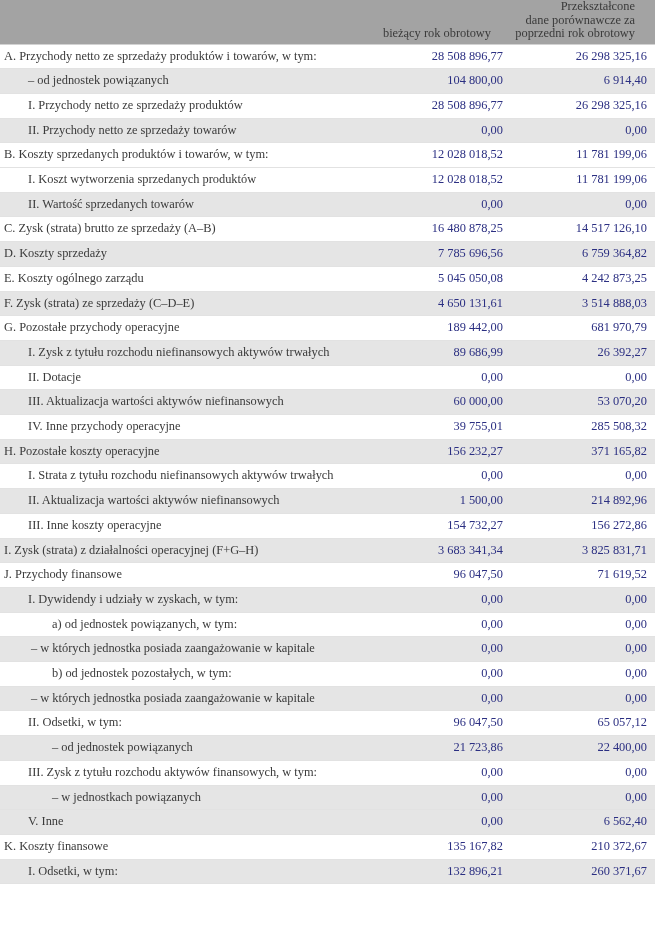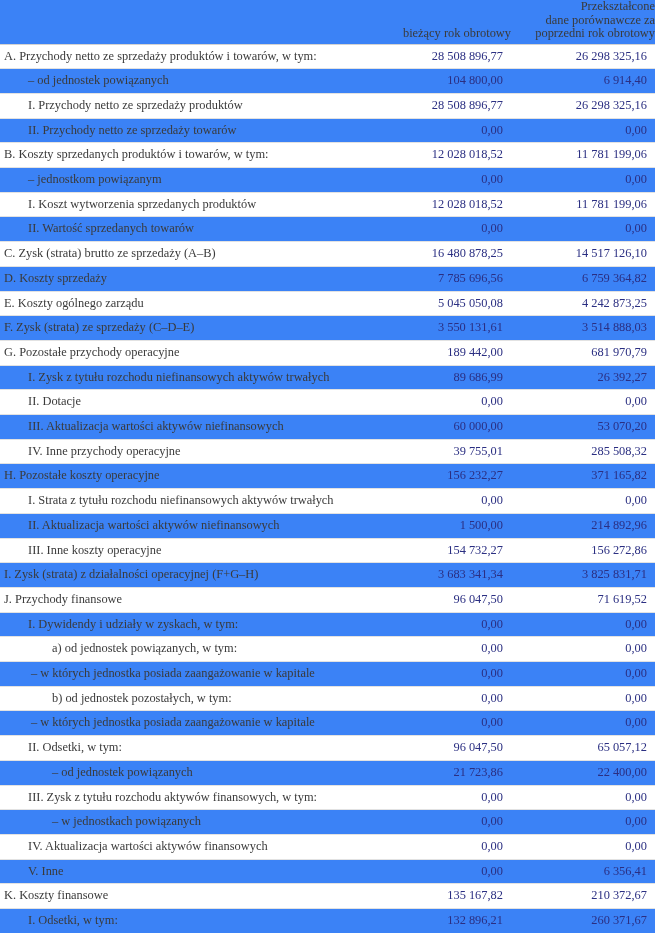--- a/index.html
+++ b/index.html
@@ -23,44 +23,44 @@
   }
 
   
   col.c-label { width: 379px; }
   col.c-cur   { width: 132px; }
   col.c-prev  { width: 144px; }
 
   
   thead th {
     vertical-align: bottom;
-    padding: 0 0 3px 0;
+    padding: 0 20px 3px 0;
     font-weight: normal;
     font-size: 12.4px;
     color: #3a3a3a;
     line-height: 13.5px;
-    background: #3b82f6;
+    background: #a3a3a3;
     border-bottom: 1px solid #d2d2d2;
     height: 36px;
     box-sizing: border-box;
   }
   thead th.h-label {
     padding-left: 4px;
     text-align: left;
   }
   thead th.h-num {
     text-align: right;
     white-space: pre-line;
   }
 
   
   tbody tr {
     height: 23.7px;
   }
-  tbody tr.stripe  { background: #3b82f6; }
+  tbody tr.stripe  { background: #e5e5e5; }
   tbody tr.plain   { background: #ffffff; padding-left: 12px; }
 
   tbody td {
     border-bottom: 1px solid #e2e2e2;
     padding: 0;
     height: 23.7px;
     line-height: 23.7px;
     box-sizing: border-box;
     overflow: hidden;
     white-space: nowrap;
@@ -120,25 +120,20 @@
       <tr class="stripe">
         <td class="label lvl1">II. Przychody netto ze sprzedaży towarów</td>
         <td class="num">0,00</td>
         <td class="num">0,00</td>
       </tr>
       <tr class="plain">
         <td class="label lvl0">B. Koszty sprzedanych produktów i towarów, w tym:</td>
         <td class="num">12 028 018,52</td>
         <td class="num">11 781 199,06</td>
       </tr>
-      <tr class="stripe">
-        <td class="label lvl1">– jednostkom powiązanym</td>
-        <td class="num">0,00</td>
-        <td class="num">0,00</td>
-      </tr>
       <tr class="plain">
         <td class="label lvl1">I. Koszt wytworzenia sprzedanych produktów</td>
         <td class="num">12 028 018,52</td>
         <td class="num">11 781 199,06</td>
       </tr>
       <tr class="stripe">
         <td class="label lvl1">II. Wartość sprzedanych towarów</td>
         <td class="num">0,00</td>
         <td class="num">0,00</td>
       </tr>
@@ -152,21 +147,21 @@
         <td class="num">7 785 696,56</td>
         <td class="num">6 759 364,82</td>
       </tr>
       <tr class="plain">
         <td class="label lvl0">E. Koszty ogólnego zarządu</td>
         <td class="num">5 045 050,08</td>
         <td class="num">4 242 873,25</td>
       </tr>
       <tr class="stripe">
         <td class="label lvl0">F. Zysk (strata) ze sprzedaży (C–D–E)</td>
-        <td class="num">3 550 131,61</td>
+        <td class="num">4 650 131,61</td>
         <td class="num">3 514 888,03</td>
       </tr>
       <tr class="plain">
         <td class="label lvl0">G. Pozostałe przychody operacyjne</td>
         <td class="num">189 442,00</td>
         <td class="num">681 970,79</td>
       </tr>
       <tr class="stripe">
         <td class="label lvl1">I. Zysk z tytułu rozchodu niefinansowych aktywów trwałych</td>
         <td class="num">89 686,99</td>
@@ -255,29 +250,24 @@
       <tr class="plain">
         <td class="label lvl1">III. Zysk z tytułu rozchodu aktywów finansowych, w tym:</td>
         <td class="num">0,00</td>
         <td class="num">0,00</td>
       </tr>
       <tr class="stripe">
         <td class="label lvl2">– w jednostkach powiązanych</td>
         <td class="num">0,00</td>
         <td class="num">0,00</td>
       </tr>
-      <tr class="plain">
-        <td class="label lvl1">IV. Aktualizacja wartości aktywów finansowych</td>
-        <td class="num">0,00</td>
-        <td class="num">0,00</td>
-      </tr>
       <tr class="stripe">
         <td class="label lvl1">V. Inne</td>
         <td class="num">0,00</td>
-        <td class="num">6 356,41</td>
+        <td class="num">6 562,40</td>
       </tr>
       <tr class="plain">
         <td class="label lvl0">K. Koszty finansowe</td>
         <td class="num">135 167,82</td>
         <td class="num">210 372,67</td>
       </tr>
       <tr class="stripe">
         <td class="label lvl1">I. Odsetki, w tym:</td>
         <td class="num">132 896,21</td>
         <td class="num">260 371,67</td>

